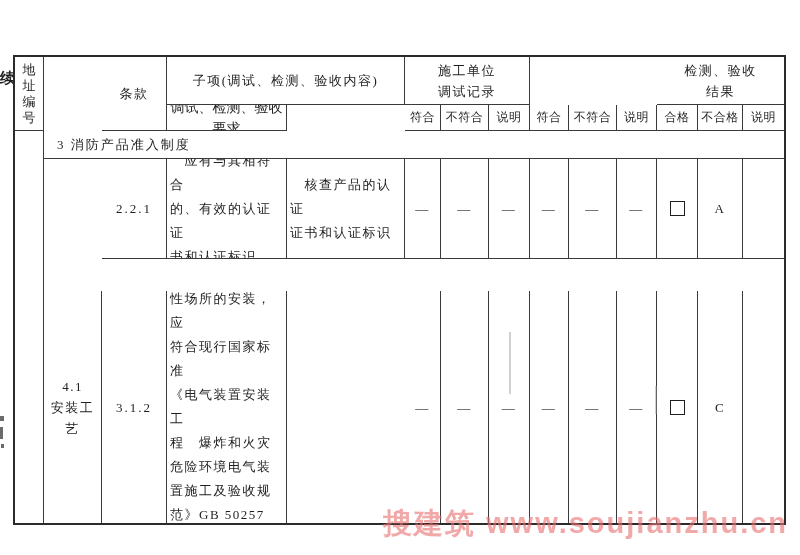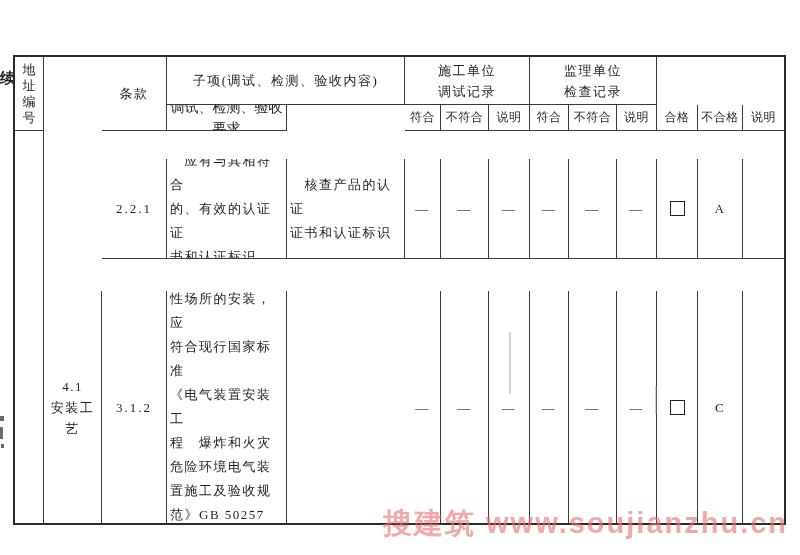--- a/index.html
+++ b/index.html
@@ -53,36 +53,37 @@
 <div class="grid">
 
   <div class="c vhead" style="grid-area:1/1/3/2">地
 址
 编
 号</div>
   <div class="c" style="grid-area:1/3/3/4">条款</div>
   <div class="c" style="grid-area:1/4/2/6">子项(调试、检测、验收内容)</div>
   <div class="c" style="grid-area:1/6/2/9">施工单位
 调试记录</div>
-  <div class="c" style="grid-area:1/9/2/12">监理单位
-检查记录</div>
+  <div class="c lc" style="grid-area:1/12/2/15">检测、验收
+结果</div>
 
   <div class="c tiny" style="grid-area:2/4/3/5">调试、检测、验收要求</div>
   <div class="c sub" style="grid-area:2/6/3/7">符合</div>
   <div class="c sub" style="grid-area:2/7/3/8">不符合</div>
   <div class="c sub" style="grid-area:2/8/3/9">说明</div>
   <div class="c sub" style="grid-area:2/9/3/10">符合</div>
   <div class="c sub" style="grid-area:2/10/3/11">不符合</div>
   <div class="c sub" style="grid-area:2/11/3/12">说明</div>
   <div class="c sub" style="grid-area:2/12/3/13">合格</div>
   <div class="c sub" style="grid-area:2/13/3/14">不合格</div>
   <div class="c sub lc" style="grid-area:2/14/3/15">说明</div>
 
   <div class="c lr" style="grid-area:3/1/7/2"></div>
 
+  <div class="c sec lc" style="grid-area:3/2/4/15">3 消防产品准入制度</div>
 
   <div class="c num" style="grid-area:4/3/5/4">2.2.1</div>
   <div class="c para" style="grid-area:4/4/5/5">　应有与其相符合
 的、有效的认证证
 书和认证标识</div>
   <div class="c para" style="grid-area:4/5/5/6">　核查产品的认证
 证书和认证标识</div>
   <div class="c" style="grid-area:4/6/5/7">—</div>
   <div class="c" style="grid-area:4/7/5/8">—</div>
   <div class="c" style="grid-area:4/8/5/9">—</div>

